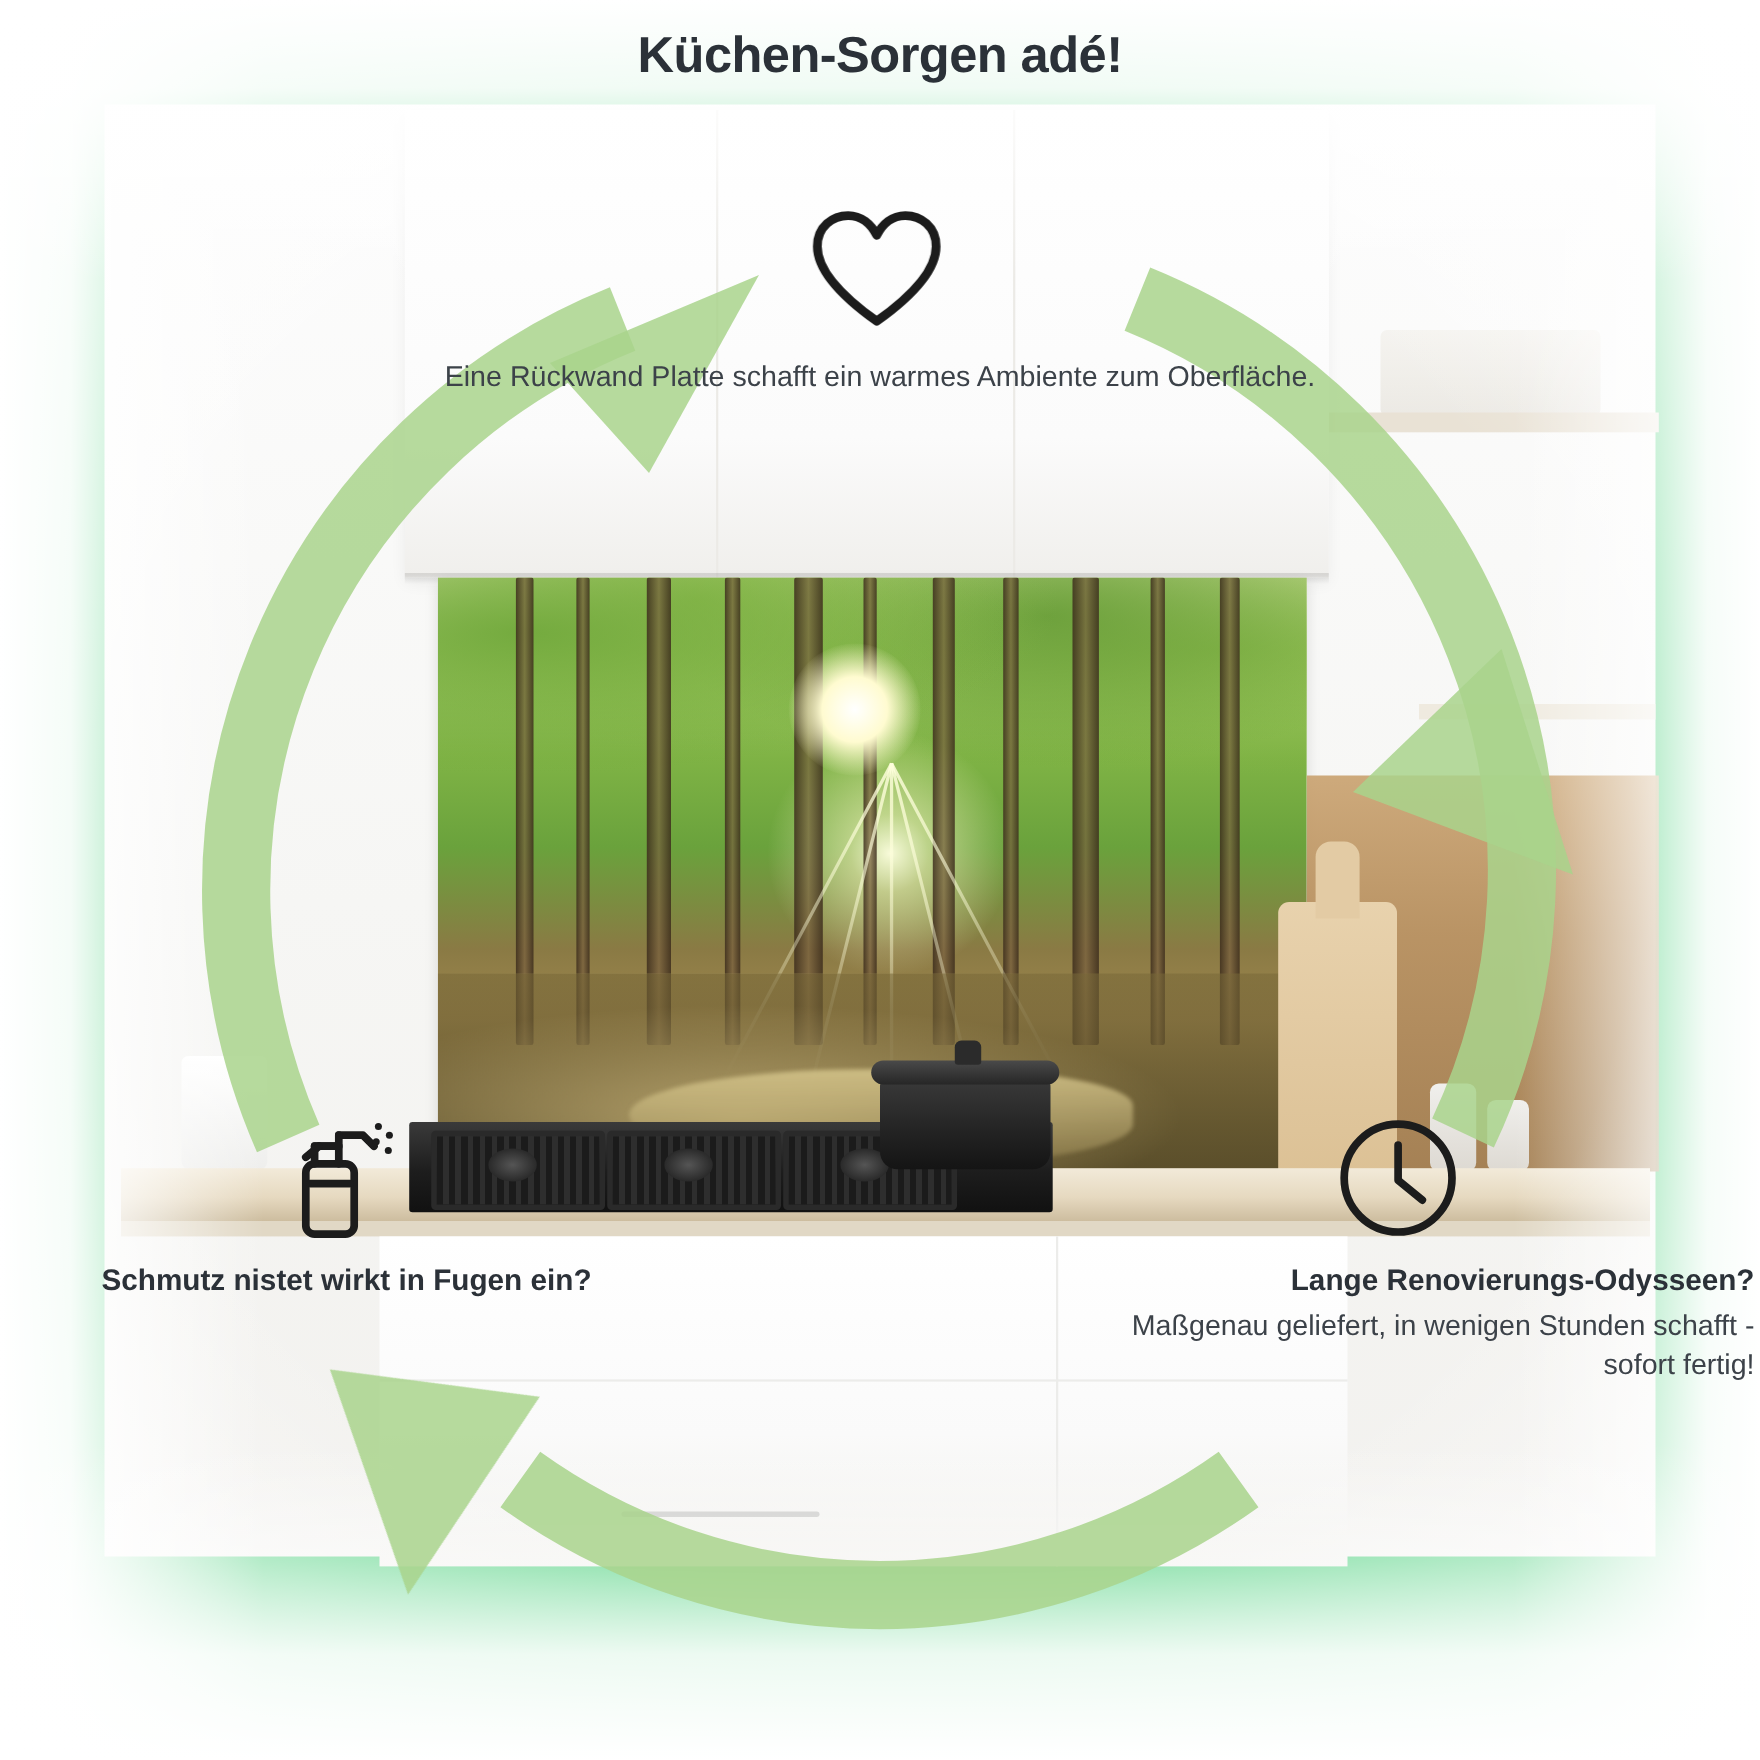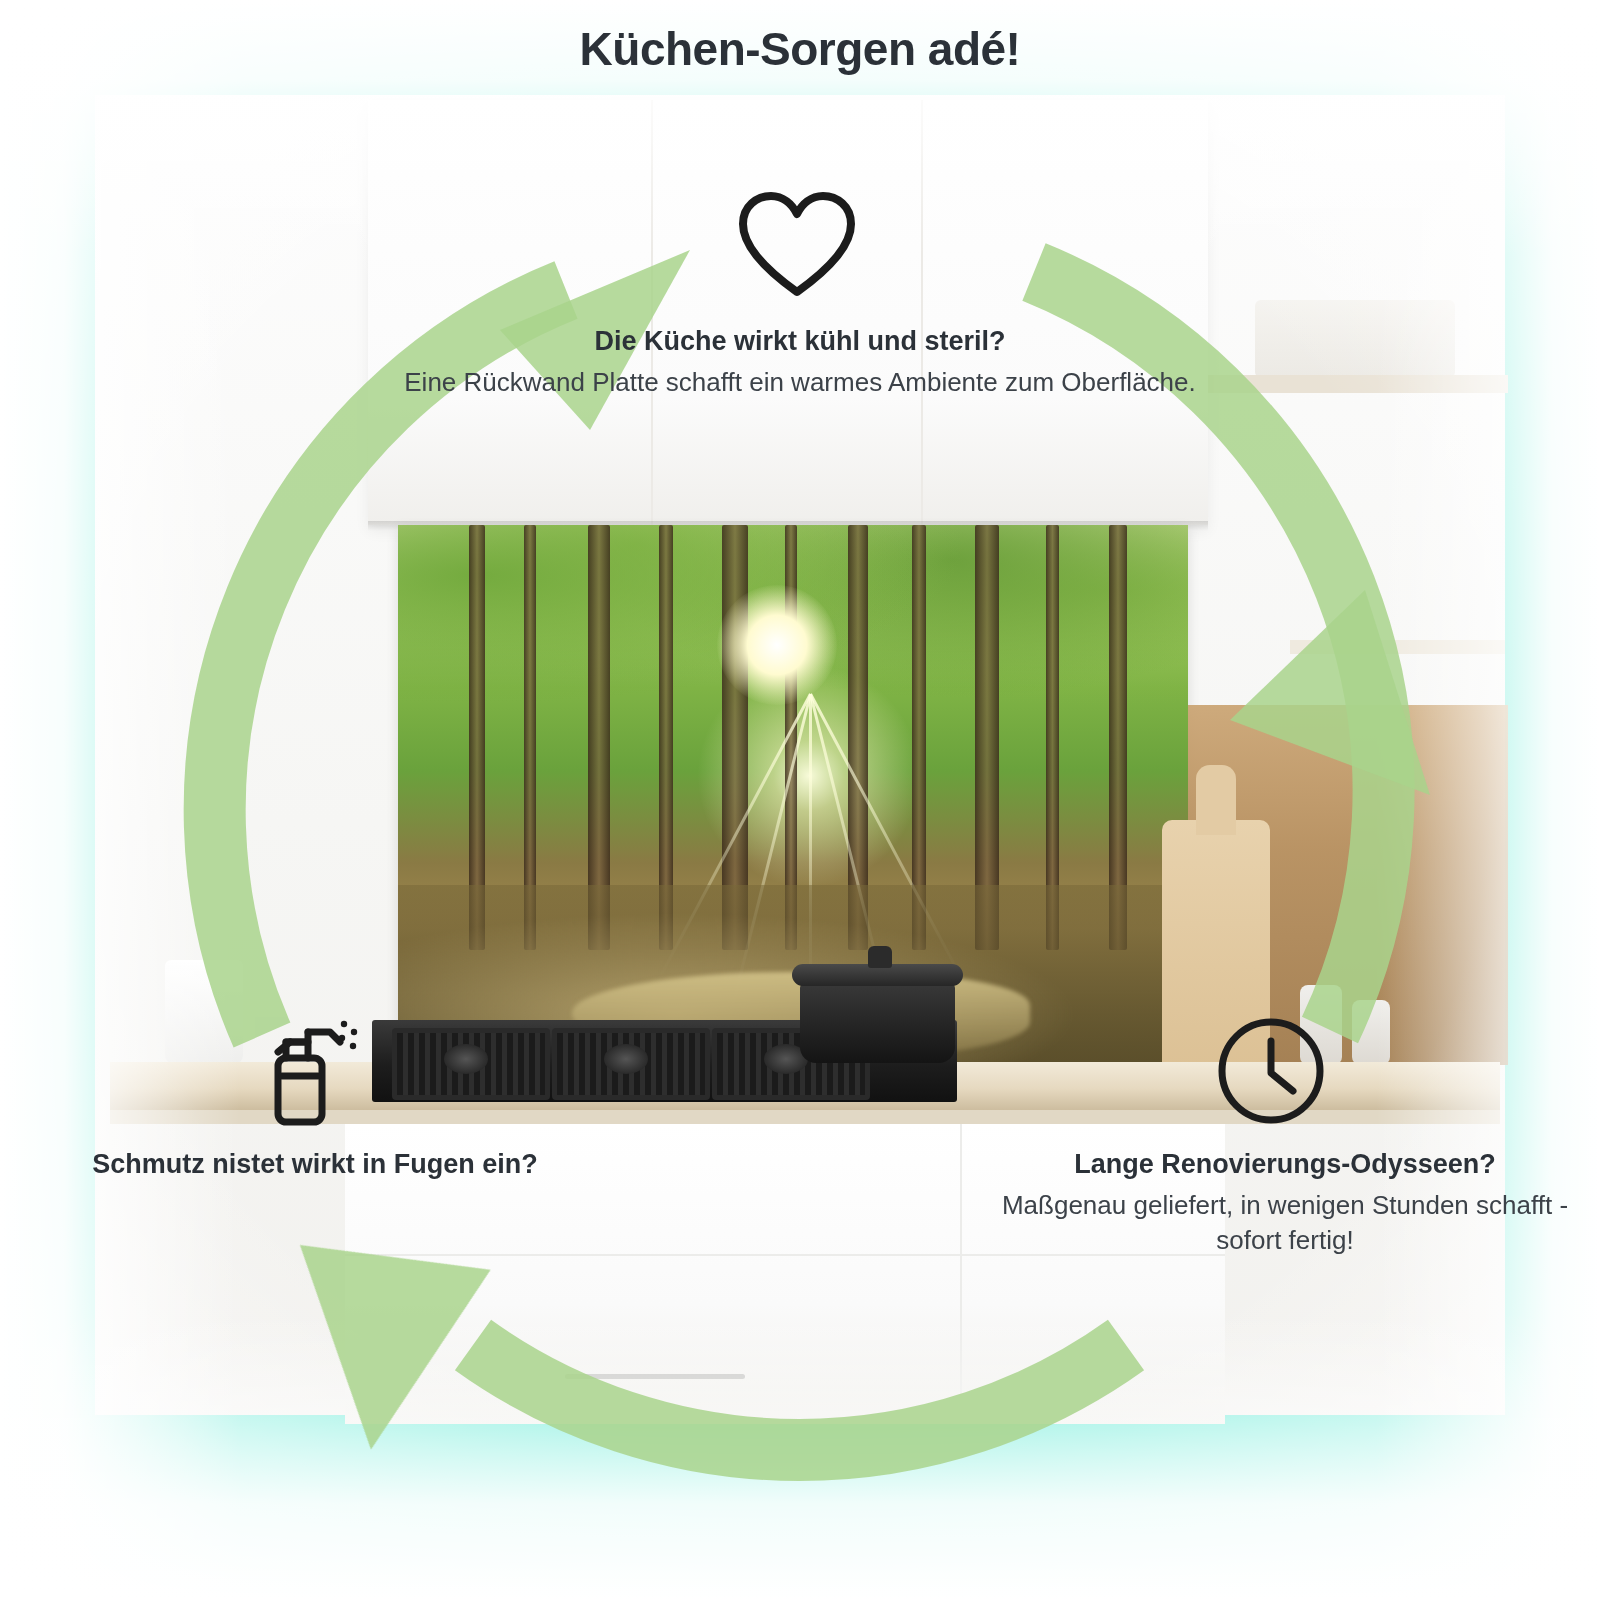--- a/index.html
+++ b/index.html
@@ -8,21 +8,21 @@
     background: #ffffff;
   }
   body {
     font-family: "Liberation Sans", sans-serif;
   }
   #infographic {
     position: relative;
     width: 1600px;
     height: 1600px;
     overflow: hidden;
-    background: #5eead4;
+    background: #22c55e;
     text-decoration: underline;
   }
 
   
   .headline {
     position: absolute;
     top: 22px;
     left: 0;
     width: 1600px;
     text-align: center;
@@ -395,21 +395,21 @@
   .block-left {
     left: 10px;
     top: 1148px;
     width: 610px;
     text-align: center;
   }
   .block-right {
     left: 975px;
     top: 1148px;
     width: 620px;
-    text-align: center;
+    text-align: right;
   }
 
   .icon-heart {
     position: absolute;
     left: 737px;
     top: 190px;
     width: 120px;
     height: 110px;
   }
   .icon-spray {
@@ -539,21 +539,20 @@
       <circle cx="95" cy="36" r="3.2"></circle>
     </g>
   </svg>
 
   <svg class="icon-clock" viewBox="0 0 112 112">
     <circle cx="56" cy="56" r="49" fill="none" stroke="#1c1c1c" stroke-width="7"></circle>
     <path d="M56 26 V 58 L 78 76" fill="none" stroke="#1c1c1c" stroke-width="7" stroke-linecap="round" stroke-linejoin="round"></path>
   </svg>
 
   <div class="block block-top">
-    <div class="title">Die Küche wirkt kühl und steril?</div>
     <div class="body">Eine Rückwand Platte schafft ein warmes Ambiente zum Oberfläche.</div>
   </div>
 
   <div class="block block-left">
     <div class="title">Schmutz nistet wirkt in Fugen ein?</div>
   </div>
 
   <div class="block block-right">
     <div class="title">Lange Renovierungs-Odysseen?</div>
     <div class="body">Maßgenau geliefert, in wenigen Stunden schafft - sofort fertig!</div>

